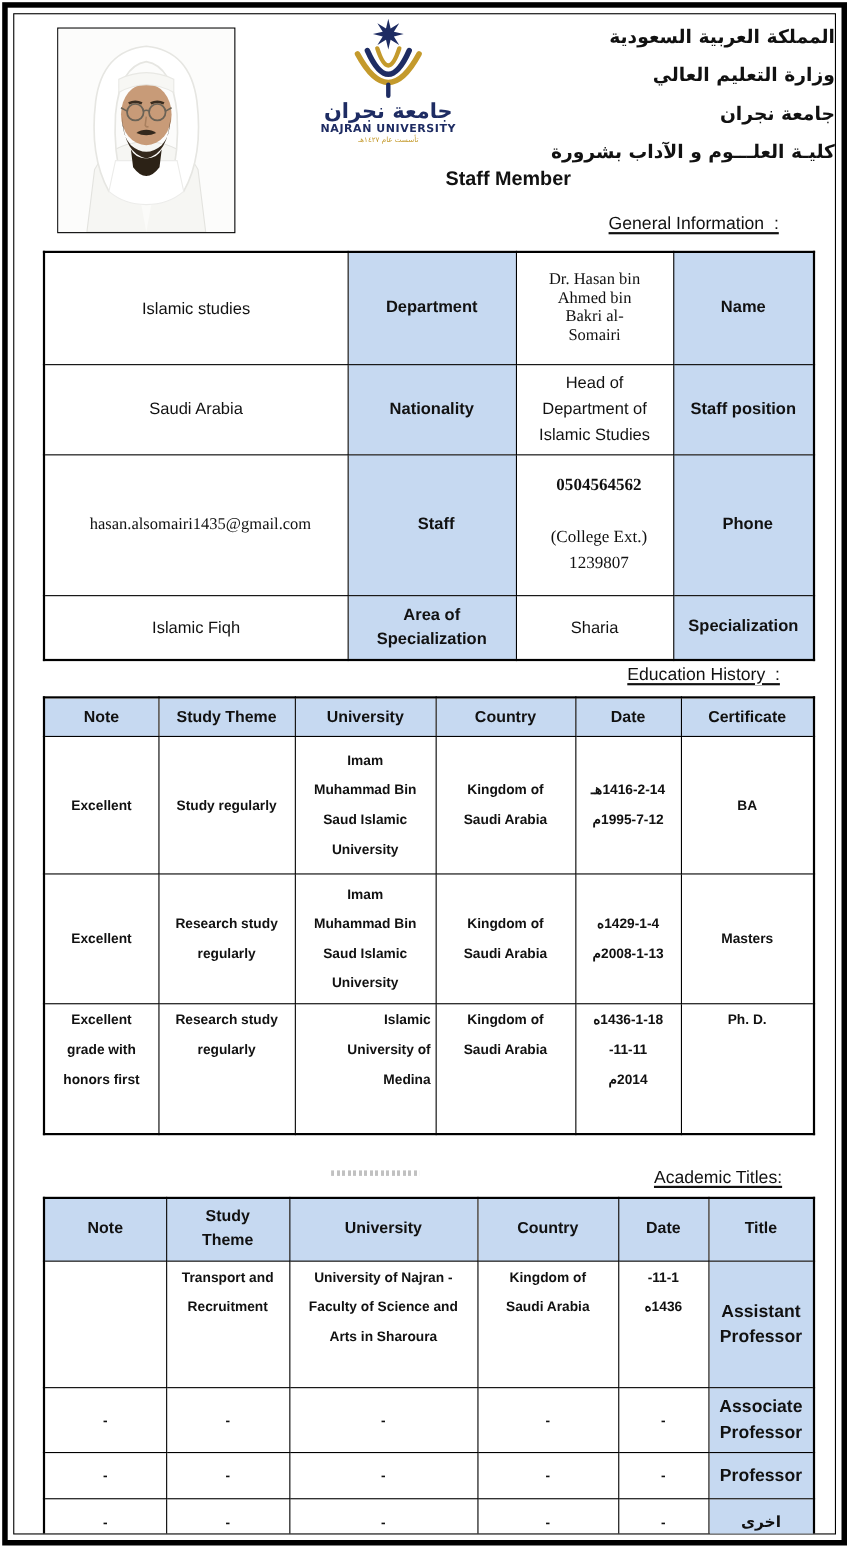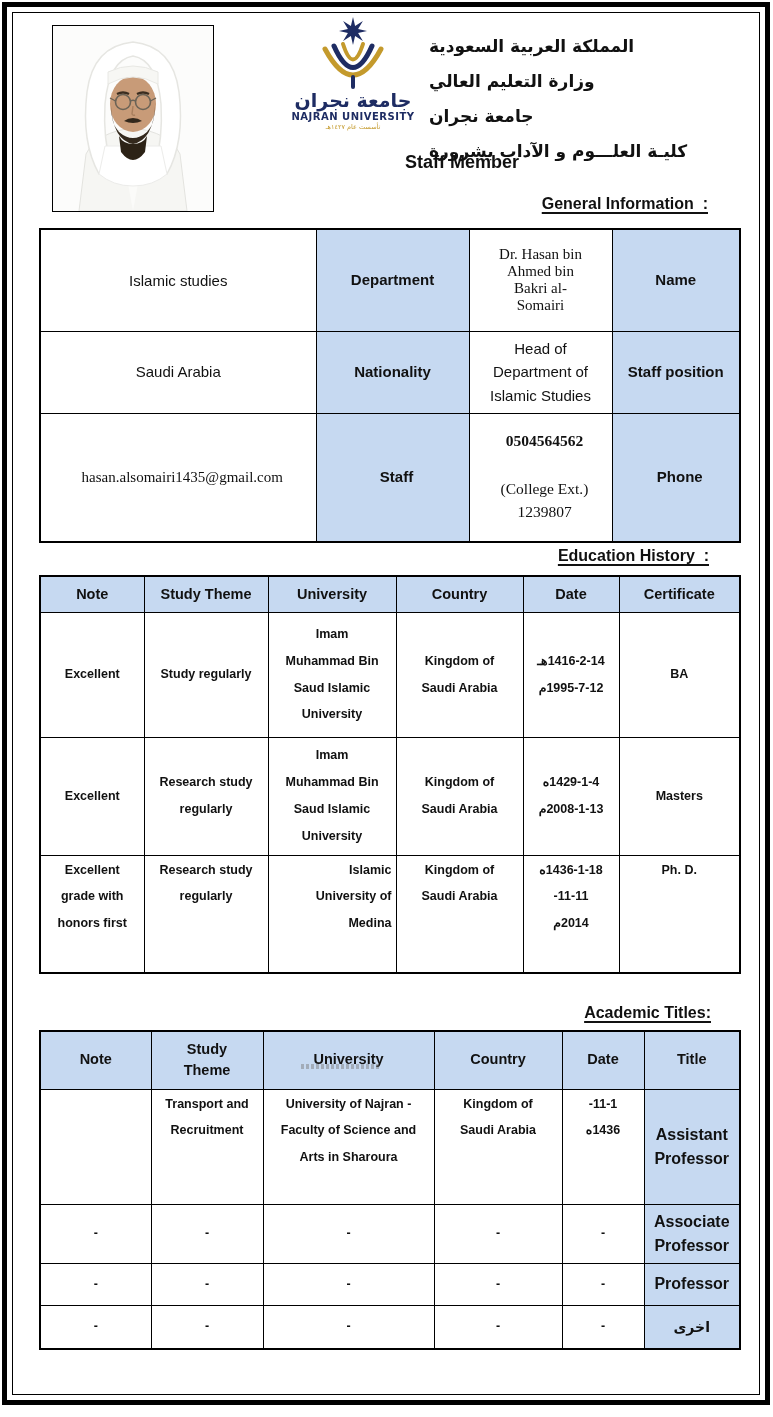--- a/index.html
+++ b/index.html
@@ -18,29 +18,29 @@
   }
   .arabic { font-family:"DejaVu Sans", sans-serif; }
 
   
   .header-area { position:relative; height:215px; }
   .photo-box {
     position:absolute; left:39px; top:12px; width:162px; height:187px;
     border:1px solid #000; background:#fdfdfd; overflow:hidden;
   }
   .logo-box { position:absolute; left:265px; top:2px; width:150px; height:116px; }
-  .ar-head { position:absolute; right:0; top:16px; width:330px; text-align:left; }
+  .ar-head { position:absolute; right:0; top:4px; width:330px; text-align:right; }
   .ar-head .ar-line {
     font-family:"DejaVu Sans",sans-serif; font-weight:bold;
     font-size:17px; line-height:35px; height:35px; white-space:nowrap;
   }
   .staff-member { position:absolute; left:392px; top:139px; font-size:18px; font-weight:bold; }
   .gi-heading { position:absolute; right:51px; top:182px; }
 
-  .section-heading { font-size:16px; font-weight:bold; text-align:right; }
+  .section-heading { font-size:16px; font-weight:normal; text-align:right; }
   .section-heading span {
     text-decoration:underline; text-decoration-thickness:2px;
     text-underline-offset:3px; white-space:pre;
   }
   .eh-heading { margin:4px 50px 10px 0; }
   .at-heading { margin:30px 48px 8px 0; }
 
   
   table {
     border-collapse:collapse; table-layout:fixed;
@@ -191,20 +191,27 @@
     </tr>
     <tr class="gi-r3">
       <td class="serif">hasan.alsomairi1435@gmail.com</td>
       <td class="label-cell">Staff</td>
       <td>
         <div class="phone-main">0504564562</div>
         <div class="phone-sub">(College Ext.)
 1239807</div>
       </td>
       <td class="label-cell">Phone</td>
+    </tr>
+    <tr class="gi-r4">
+      <td class="sans-val">Islamic Fiqh</td>
+      <td class="label-cell">Area of
+Specialization</td>
+      <td class="sans-val">Sharia</td>
+      <td class="label-cell">Specialization</td>
     </tr>
   </tbody>
     </table>
 
   <div class="section-heading eh-heading">
     <span>Education History  :</span>
   </div>
 
   <table class="ed-table">
     <colgroup>

